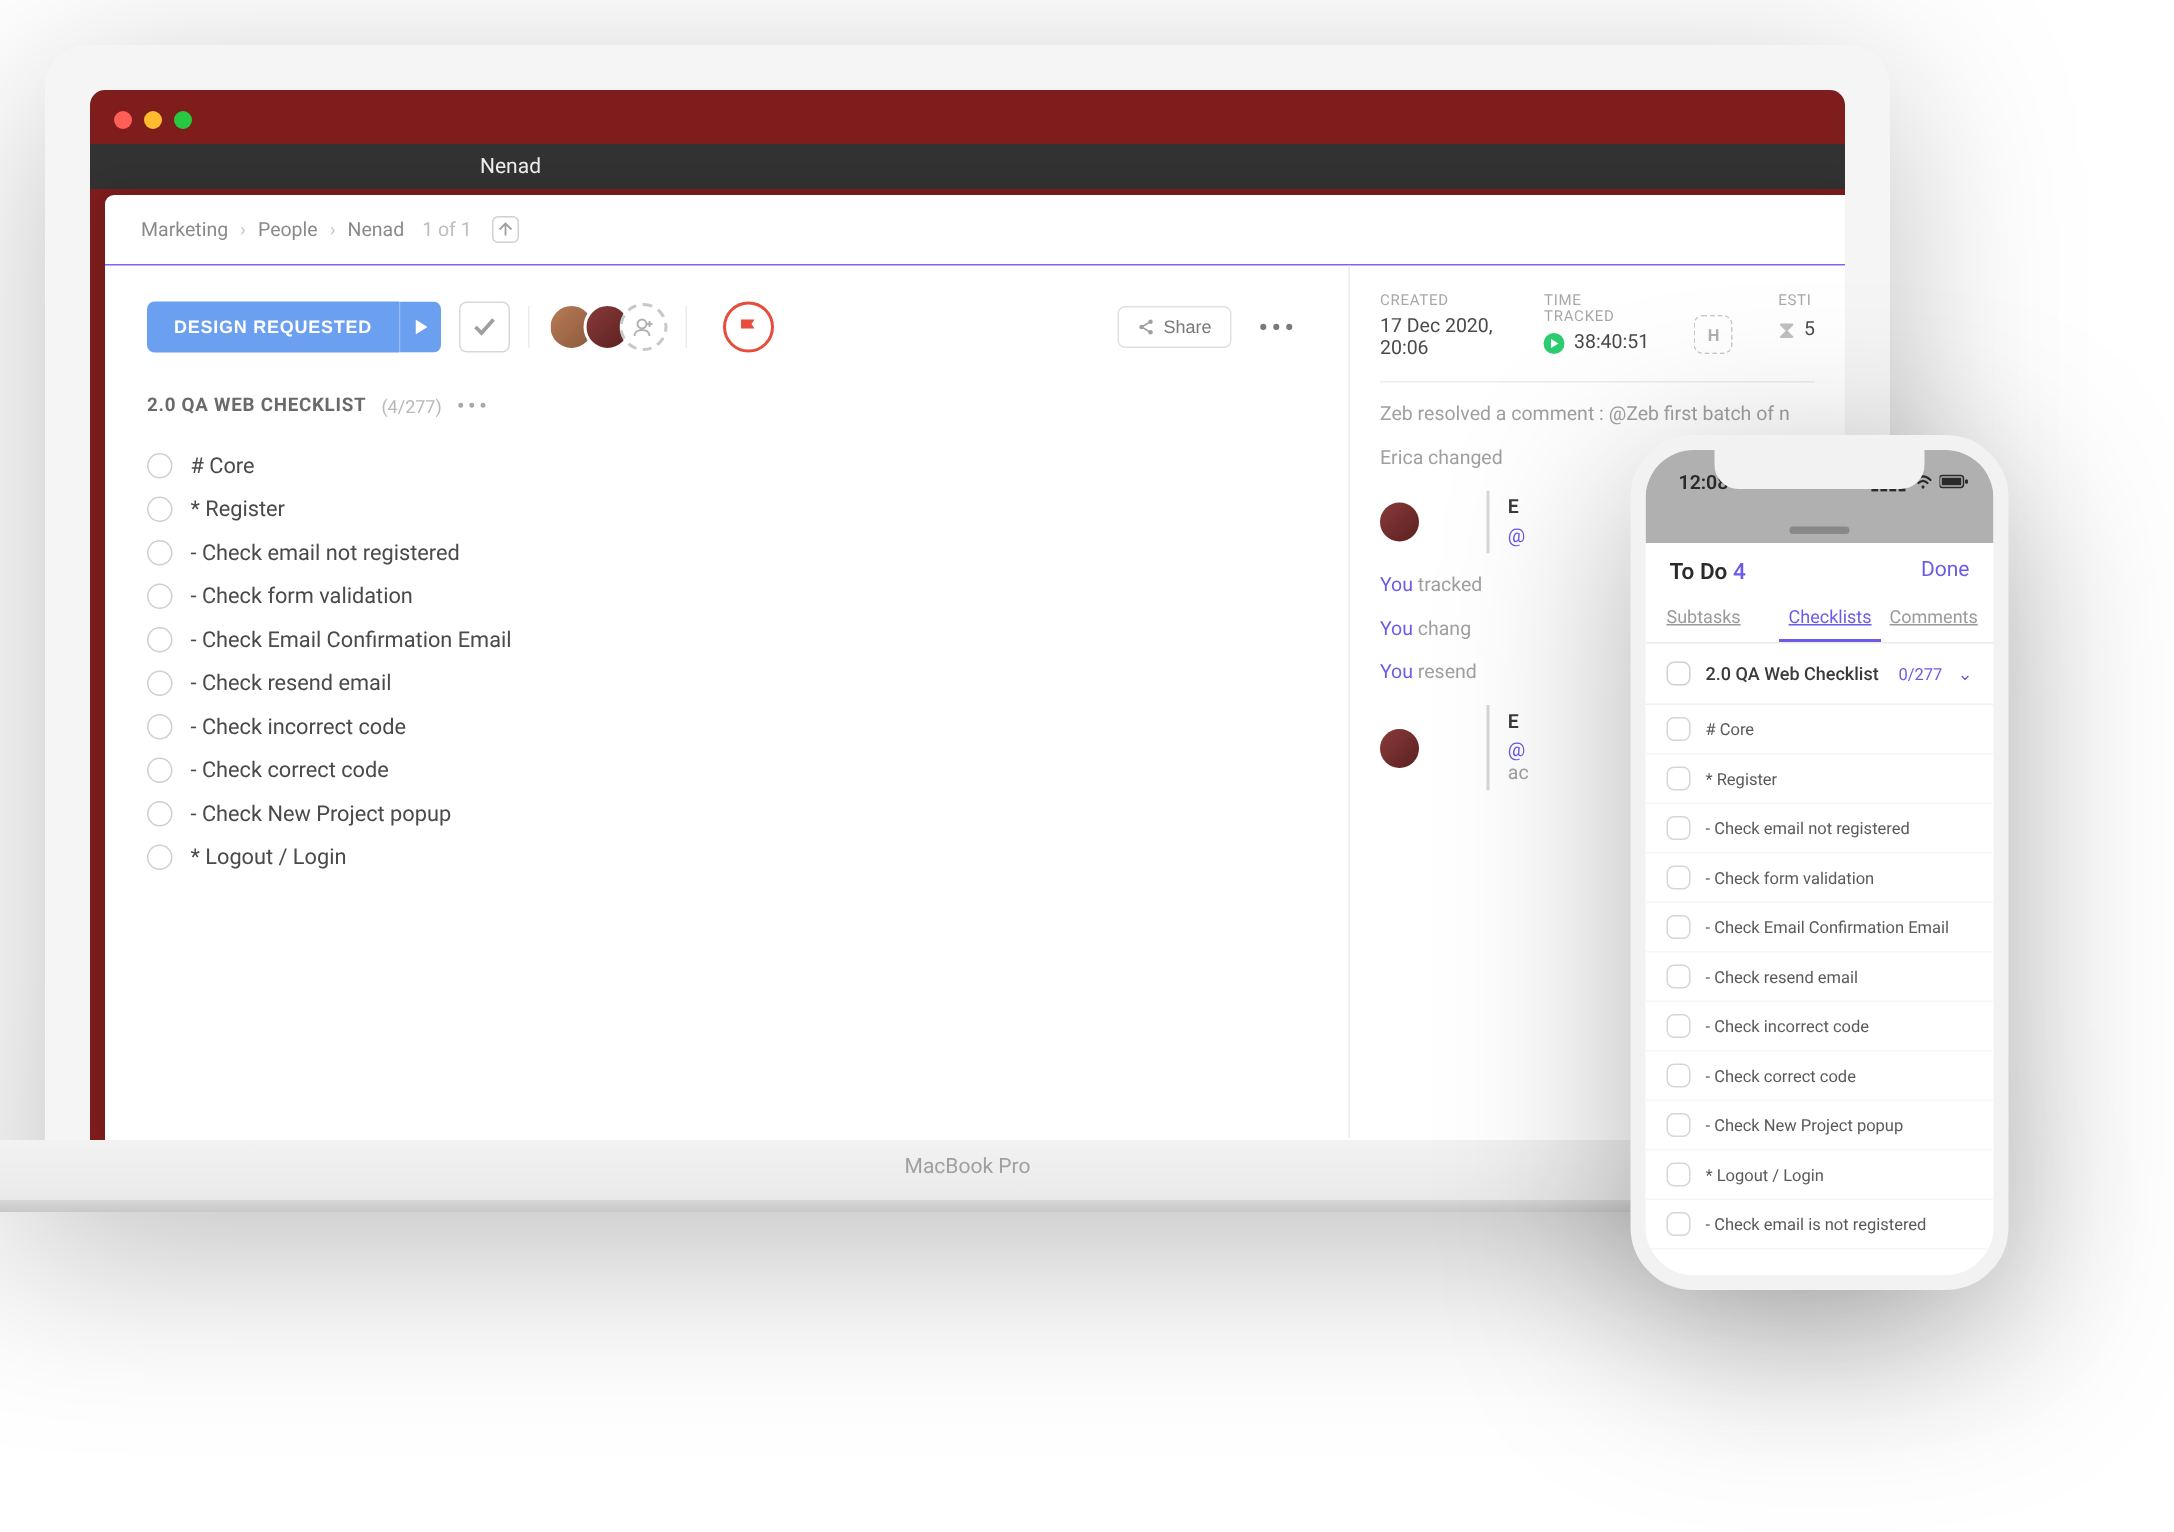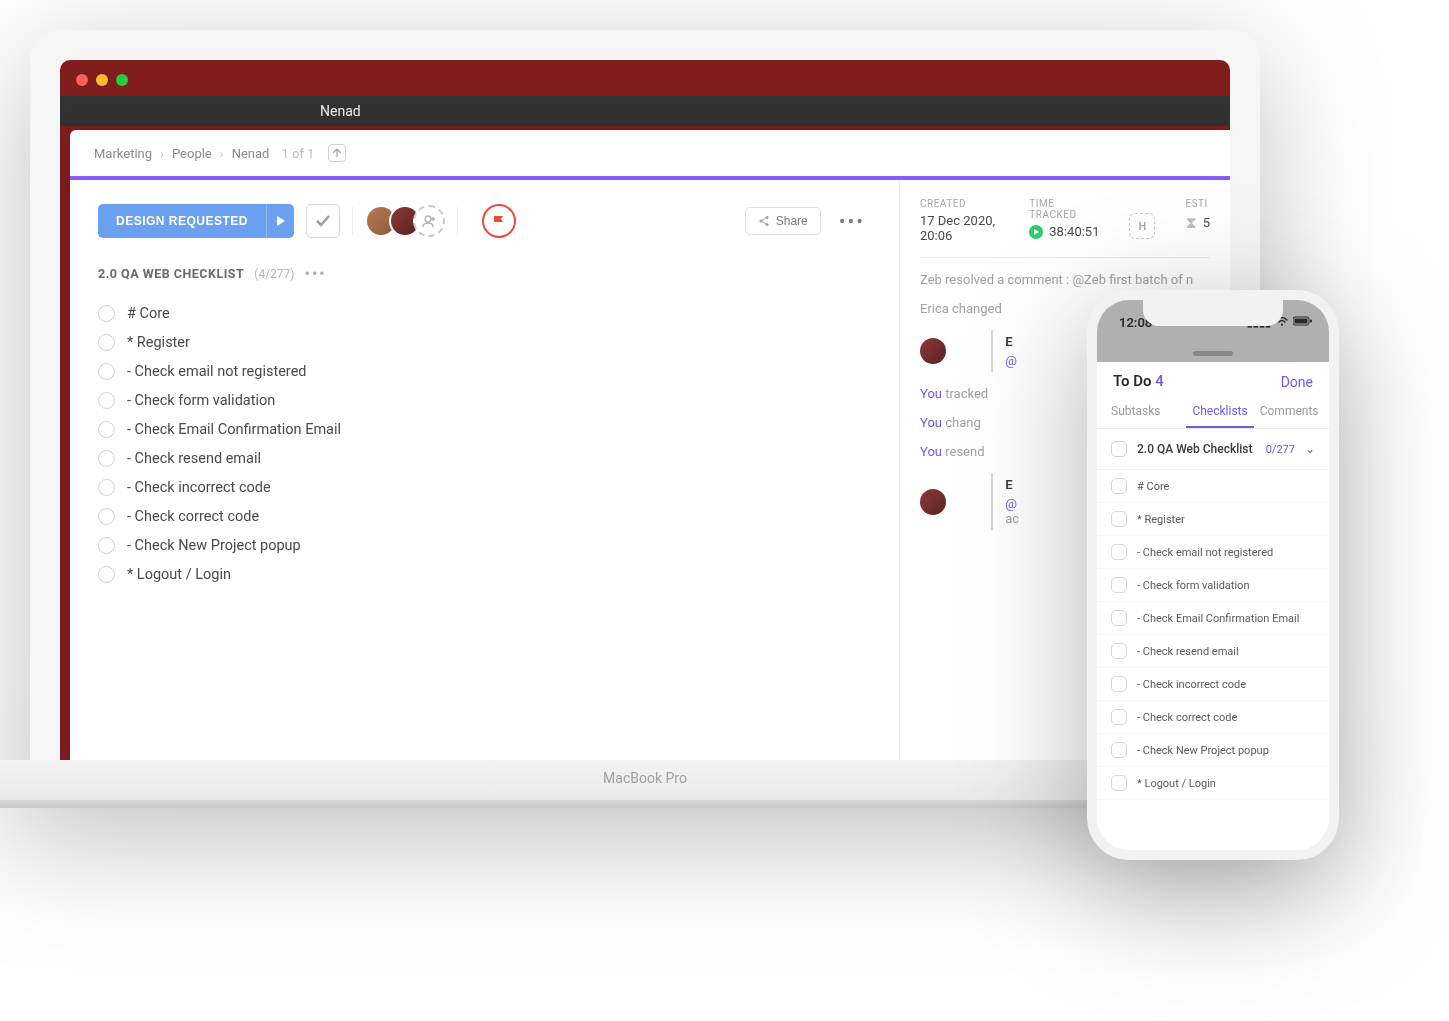--- a/index.html
+++ b/index.html
@@ -64,21 +64,21 @@
     border-radius: 6px 0 0 0;
     overflow: hidden;
   }
   .breadcrumbs {
     display: flex;
     align-items: center;
     gap: 8px;
     padding: 14px 24px;
     font-size: 13px;
     color: #8a8a8a;
-    border-bottom: 4px solid #8b5cf6;
+    border-bottom: 1px solid #8b5cf6;
   }
   .breadcrumbs .crumb { color: #8a8a8a; }
   .breadcrumbs .sep { color: #c6c6c6; }
   .breadcrumbs .count { color: #bdbdbd; margin-left: 4px; }
   .pop-icon {
     width: 18px; height: 18px; border: 1px solid #d0d0d0; border-radius: 4px;
     display: inline-flex; align-items: center; justify-content: center;
     margin-left: 6px;
   }
   .pop-icon svg { width: 10px; height: 10px; }
@@ -321,38 +321,39 @@
   .phone-status-bar .right-icons span { font-size: 11px; }
   .signal-icon, .wifi-icon, .battery-icon { display: inline-block; }
   .phone-top-pill {
     background: #b0b0b0;
     height: 18px;
     display: flex; justify-content: center; align-items: center;
   }
   .phone-top-pill .pill { width: 40px; height: 5px; background: #888; border-radius: 3px; }
 
   .phone-header {
-    display: flex; align-items: flex-end; justify-content: space-between;
+    display: flex; align-items: flex-start; justify-content: space-between;
     padding: 10px 16px 6px 16px;
     font-size: 15px;
   }
   .phone-header .title { font-weight: 600; color: #2a2a2a; }
   .phone-header .title .cnt { color: #6b5ce7; font-weight: 500; }
   .phone-header .done { color: #6b5ce7; font-size: 14px; }
 
   .phone-tabs {
     display: flex; justify-content: space-around;
     border-bottom: 1px solid #ececec;
     padding: 0 8px;
   }
   .phone-tabs .tab {
     font-size: 12px;
     padding: 8px 6px;
     color: #9a9a9a;
     border-bottom: 2px solid transparent;
+    text-decoration: underline;
   }
   .phone-tabs .tab.active {
     color: #6b5ce7;
     border-bottom-color: #6b5ce7;
     margin-left: 20px;
   }
 
   .phone-list-header {
     display: flex; align-items: center; gap: 10px;
     padding: 12px 14px;
@@ -668,14 +669,18 @@
         <span>- Check correct code</span>
       </li>
     <li class="plvl2">
         <span class="pchk"></span>
         <span>- Check New Project popup</span>
       </li>
     <li class="plvl1">
         <span class="pchk"></span>
         <span>* Logout / Login</span>
       </li>
+    <li class="plvl2">
+        <span class="pchk"></span>
+        <span>- Check email is not registered</span>
+      </li>
   </ul>
 </div>
 
 </body></html>

